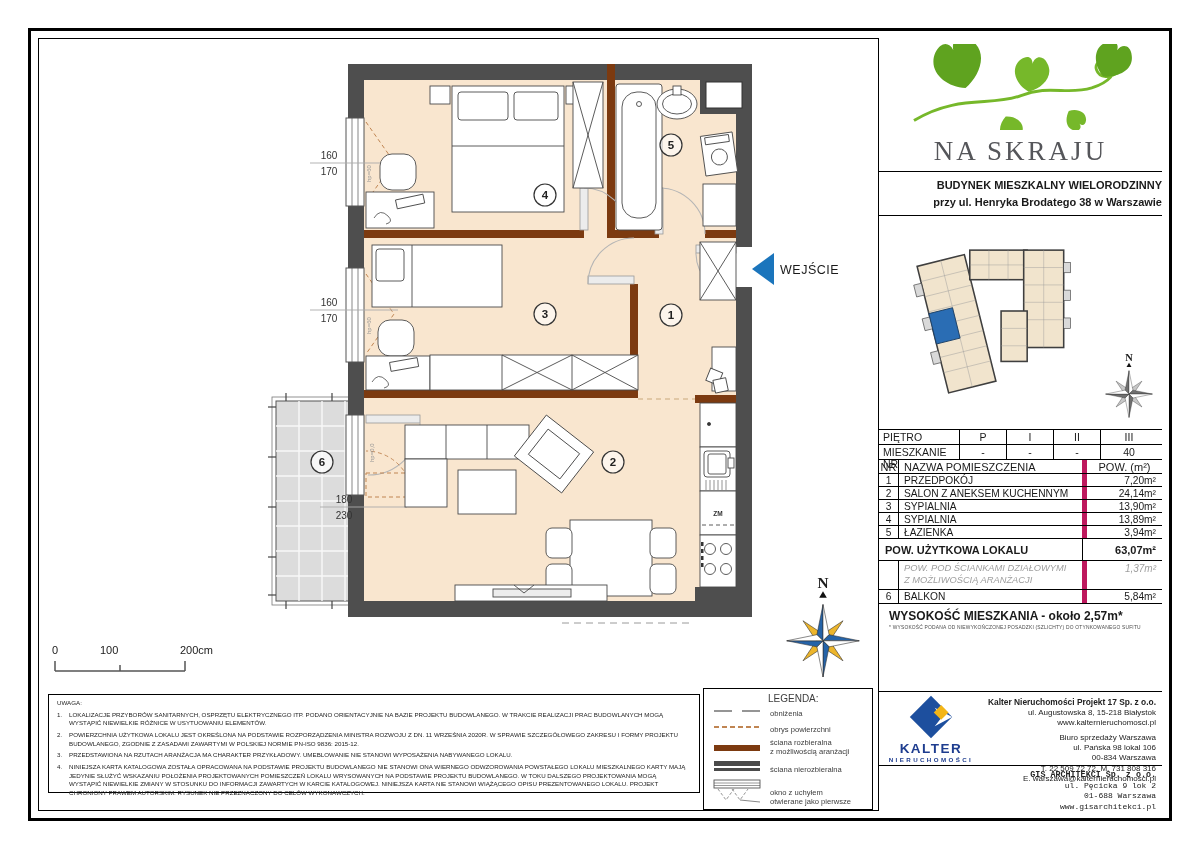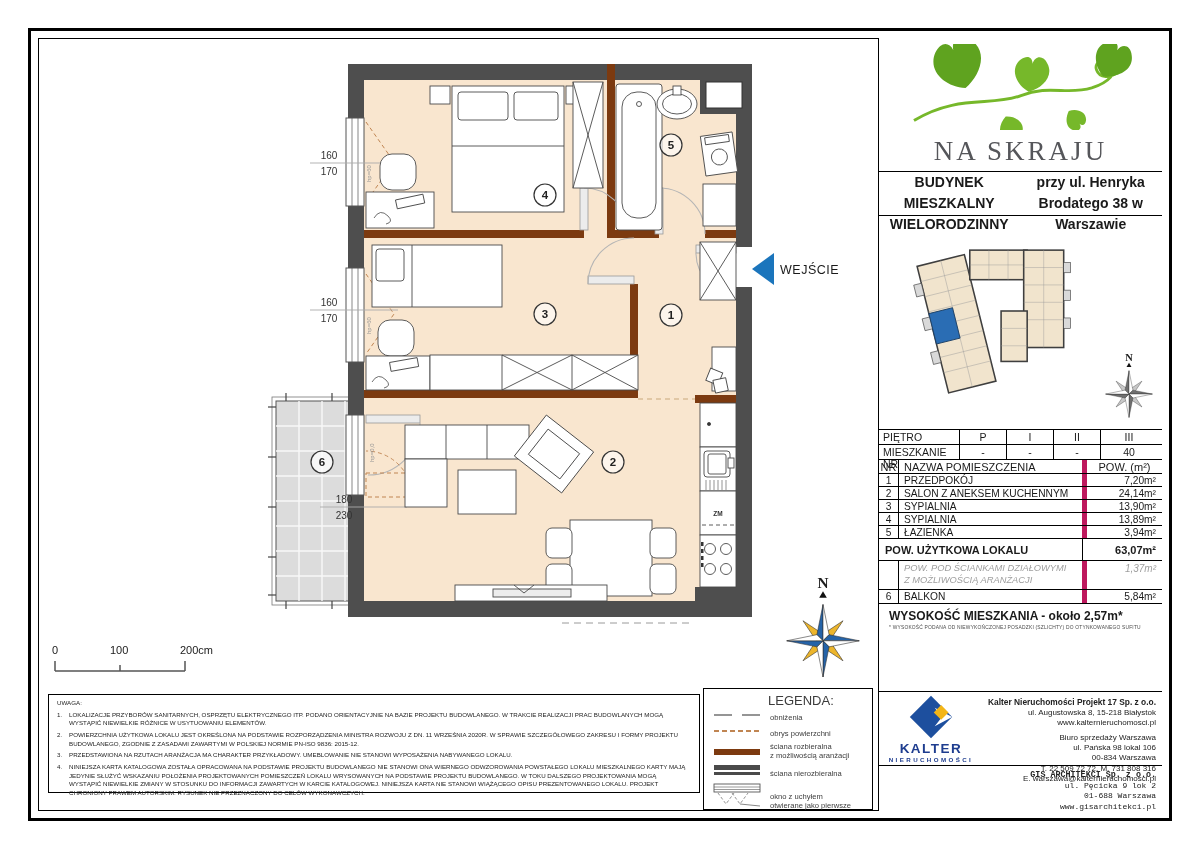--- a/index.html
+++ b/index.html
@@ -8,22 +8,22 @@
   .page *{box-sizing:border-box;}
   svg{font-family:"Liberation Sans",sans-serif;}
   .frame-outer{position:absolute;left:28px;top:28px;right:28px;bottom:28px;border:3px solid #000;}
   .frame-inner{position:absolute;left:38px;top:38px;right:38px;bottom:38px;border:1px solid #000;}
 
   
   .titleblock{position:absolute;left:878px;top:38px;width:284px;height:773px;border-left:1px solid #000;
               display:flex;flex-direction:column;background:#fff;}
   .tb-logo{height:134px;border-bottom:1px solid #000;text-align:center;padding-top:6px;}
   .brand-name{font-family:"Liberation Serif",serif;font-size:27px;letter-spacing:3px;color:#55565a;margin-top:2px;}
-  .tb-desc{height:44px;border-bottom:1px solid #000;text-align:center;font-size:14px;font-weight:bold;
-           display:flex;flex-direction:row;justify-content:center;line-height:1.5;}
+  .tb-desc{height:44px;border-bottom:1px solid #000;text-align:center;font-size:11px;font-weight:bold;
+           display:flex;flex-direction:column;justify-content:center;line-height:1.5;align-items:flex-end;}
   .tb-mini{height:214px;border-bottom:1px solid #000;position:relative;}
   .mini-svg{position:absolute;left:16px;top:2px;}
   .compass-gray{position:absolute;right:4px;bottom:-2px;}
   .floor-row{height:15px;display:flex;border-bottom:1px solid #000;font-size:10.5px;align-items:stretch;}
   .floor-row .fl{width:80px;padding:1px 0 0 4px;}
   .floor-row .fc{width:47px;border-left:1px solid #000;text-align:center;padding-top:1px;}
   .floor-row .fc:last-child{width:57px;}
   .ztitle{height:19px;border-bottom:1px solid #000;text-align:center;font-size:11px;font-weight:bold;padding-top:3px;}
   .rt-head{height:14px;display:flex;font-size:11px;border-bottom:1px solid #000;}
   .rt-row{height:13px;display:flex;font-size:10.2px;border-bottom:1px solid #000;}
@@ -53,21 +53,21 @@
 
   
   .scalebar{position:absolute;left:52px;top:644px;width:170px;height:34px;font-size:11px;}
   .scalebar .lab{position:absolute;top:0;}
   .notesbox{position:absolute;left:48px;top:694px;width:652px;height:99px;border:1px solid #000;
             padding:4px 10px 0 8px;font-size:6.2px;line-height:1.4;color:#222;}
   .note{display:flex;margin-bottom:3px;}
   .note .n{width:12px;flex:none;}
   .legendbox{position:absolute;left:703px;top:688px;width:170px;height:122px;border:1px solid #000;
              padding:4px 4px 0 8px;font-size:7.6px;color:#3c3c3c;}
-  .leg-title{margin-left:56px;margin-bottom:2px;font-size:13px;}
+  .leg-title{margin-left:56px;margin-bottom:2px;font-size:10px;}
   .leg-item{display:flex;align-items:flex-end;margin-bottom:4px;}
   .leg-sym{width:52px;flex:none;margin-right:6px;}
   .leg-lbl{line-height:1.2;}
   .compass-main{position:absolute;left:780px;top:574px;}
   .plan-svg{position:absolute;left:262px;top:42px;}
 
   .rose-dk{fill:var(--dk);stroke:#2f2f2f;stroke-width:.6;}
   .rose-lt{fill:#fff;stroke:#2f2f2f;stroke-width:.6;}
   .rose-dg{fill:var(--diag);stroke:#2f2f2f;stroke-width:.6;}
   .compass-blue{--dk:#2563a8;--diag:#ecb52c;}
@@ -328,21 +328,21 @@
       <text x="283" y="157">4</text>
       <circle cx="409" cy="103" r="11" fill="rgba(255,255,255,0.6)" stroke="#333" stroke-width="1.2"></circle>
       <text x="409" y="107">5</text>
       <circle cx="60" cy="420" r="11" fill="rgba(255,255,255,0.75)" stroke="#333" stroke-width="1.2"></circle>
       <text x="60" y="424">6</text>
     </g>
   </svg>
 
   <div class="scalebar">
     <span class="lab" style="left:0">0</span>
-    <span class="lab" style="left:58px">100</span>
+    <span class="lab" style="left:48px">100</span>
     <span class="lab" style="left:128px">200cm</span>
     <svg width="150" height="14" style="position:absolute;top:15px;left:0">
       <g stroke="#555" stroke-width="1.5" fill="none">
         <line x1="3" y1="2" x2="3" y2="12"></line>
           <line x1="68" y1="6" x2="68" y2="12"></line>
           <line x1="133" y1="2" x2="133" y2="12"></line>
         <line x1="3" y1="12" x2="133" y2="12"></line>
       </g>
     </svg>
   </div>

